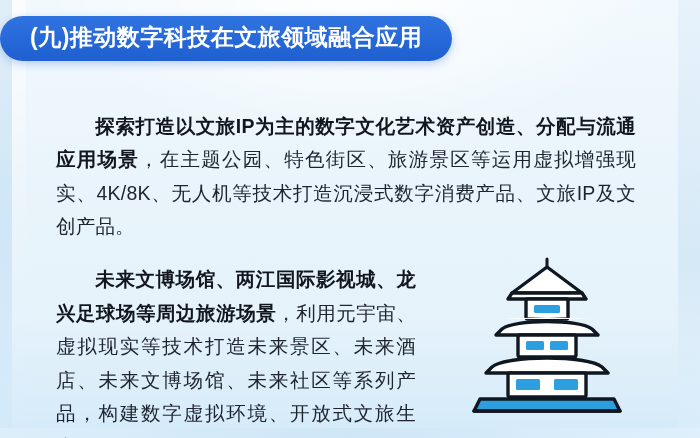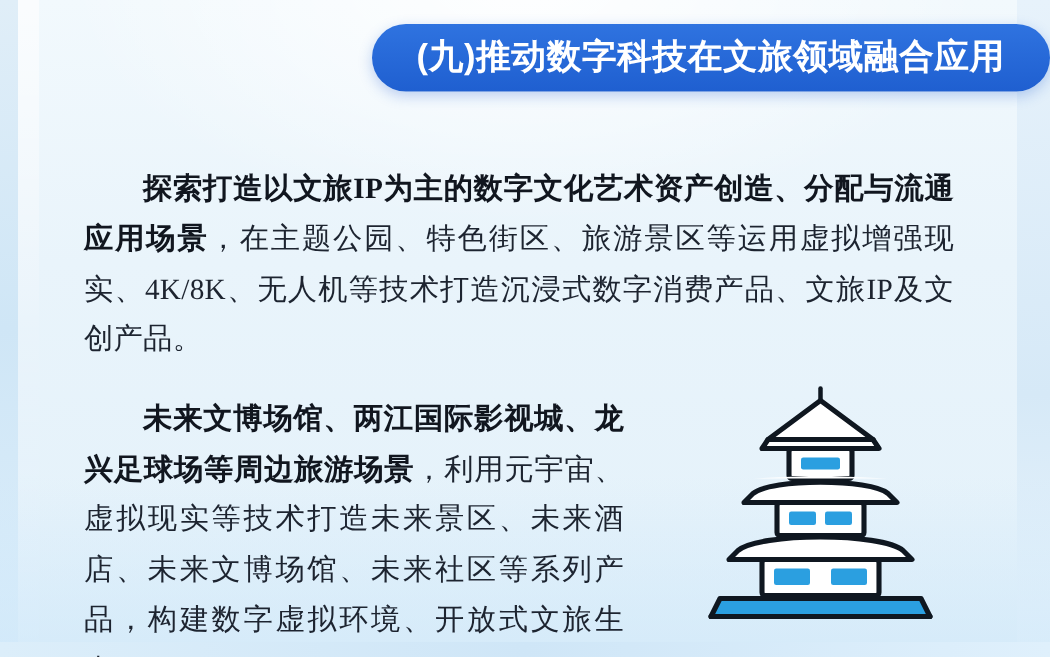--- a/index.html
+++ b/index.html
@@ -57,21 +57,21 @@
     width: 700px; height: 120px;
     background: linear-gradient(180deg, rgba(214,235,250,0) 0%, rgba(205,231,249,.65) 100%);
   }
 
   
   .title-wrap {
     position: absolute;
     left: 0; right: 0;
     top: 16px;
     display: flex;
-    justify-content: flex-end;
+    justify-content: flex-start;
   }
   .title-pill {
     background: linear-gradient(180deg, #2f73e0 0%, #1f5fd0 100%);
     color: #ffffff;
     border-radius: 26px;
     padding: 9px 30px 11px 30px;
     font-size: 23px;
     font-weight: bold;
     letter-spacing: .5px;
     line-height: 1.1;
@@ -85,21 +85,20 @@
     left: 56px;
     top: 90px;
     width: 580px;
   }
   .para {
     font-size: 19.5px;
     line-height: 1.72;
     color: #1d2430;
     text-align: justify;
     letter-spacing: .2px;
-    font-family: Liberation Serif, serif;
   }
   .para + .para {
     margin-top: 18px;
   }
   .para .indent {
     display: inline-block;
     width: 39px;
   }
   .para b {
     font-weight: bold;

